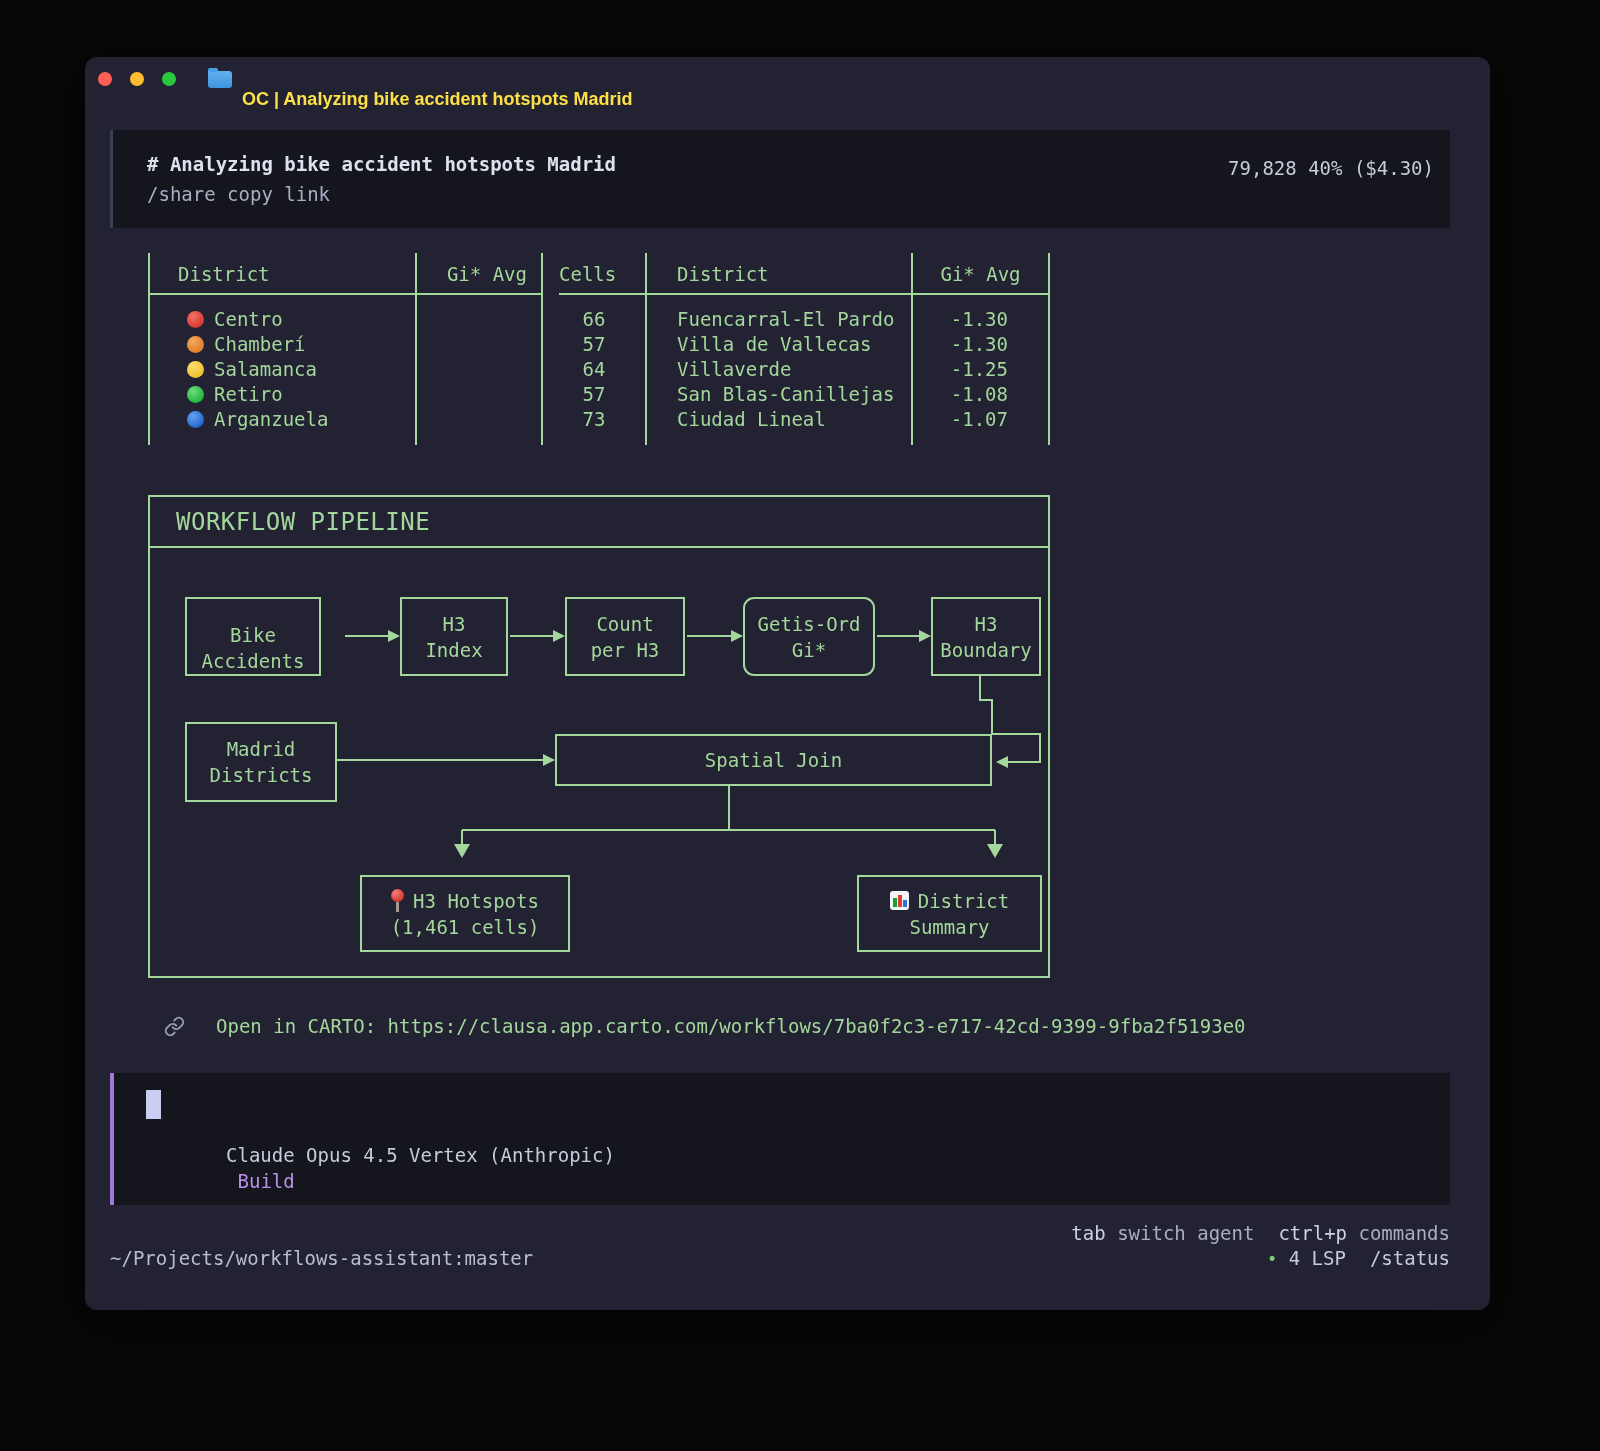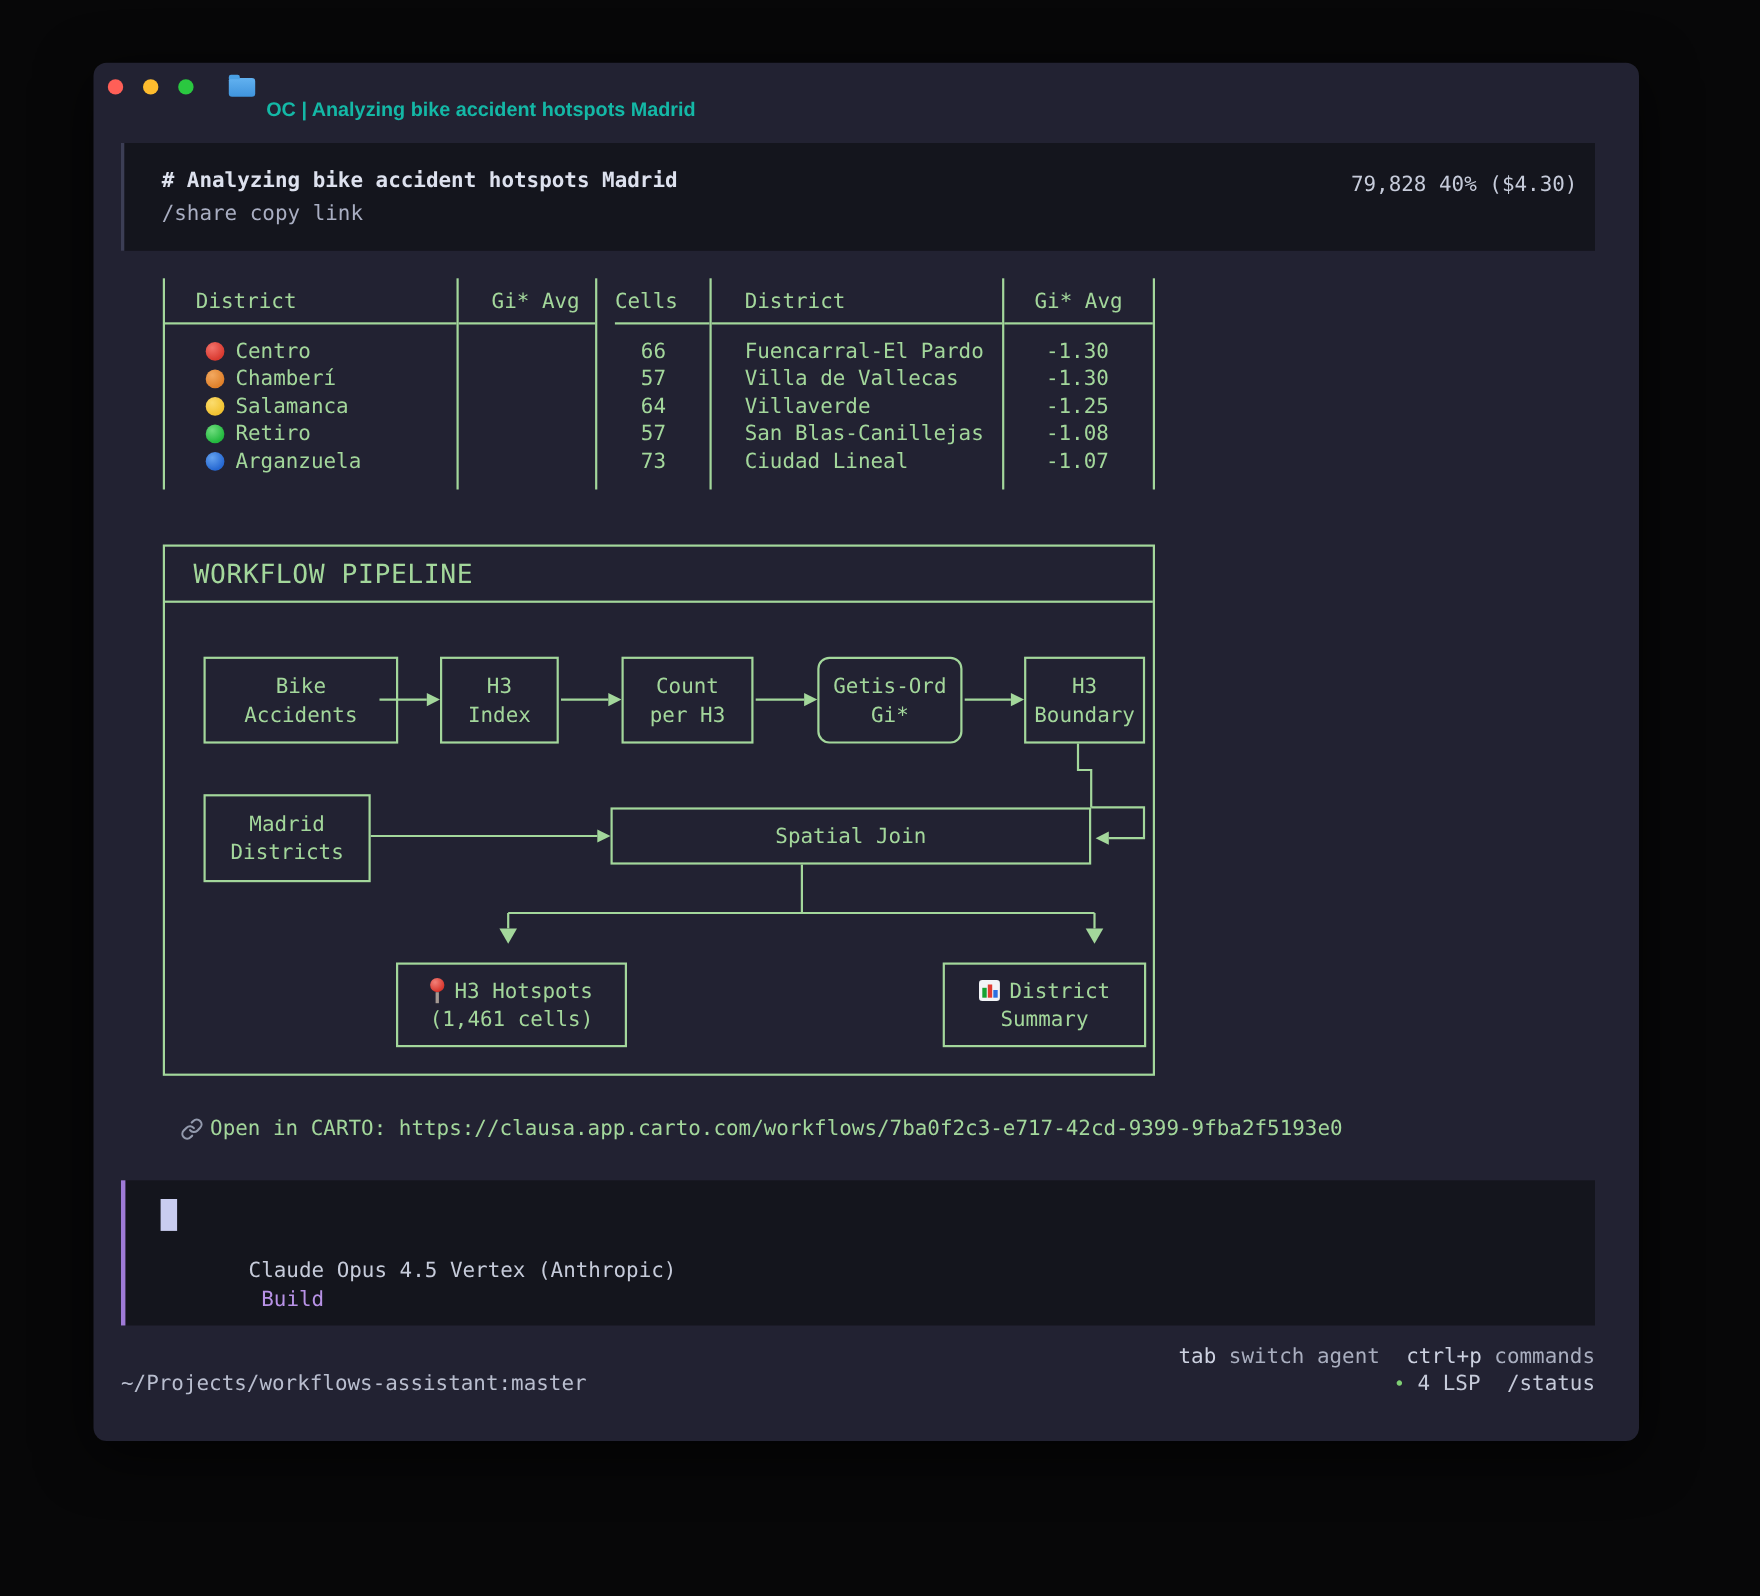--- a/index.html
+++ b/index.html
@@ -22,21 +22,21 @@
   
   .titlebar{position:absolute;left:0;top:0;width:100%;height:44px;display:flex;align-items:center;padding-left:13px;}
   .tl{width:14px;height:14px;border-radius:50%;margin-right:18px;}
   .tl.red{background:#ff5f57;}
   .tl.yellow{background:#febc2e;}
   .tl.green{background:#2ac840;}
   .folder-icon{width:24px;height:17px;margin-left:14px;position:relative;border-radius:2px 3px 3px 3px;
     background:linear-gradient(#62b1f0,#3f94dd);}
   .folder-icon::before{content:"";position:absolute;left:0;top:-3px;width:10px;height:4px;border-radius:2px 2px 0 0;
     background:#4aa0e4;}
-  .win-title{margin-left:10px;font-family:"Liberation Sans",sans-serif;font-weight:bold;font-size:18px;color:#14b8a6;margin-top:40px;}
+  .win-title{margin-left:10px;font-family:"Liberation Sans",sans-serif;font-weight:bold;font-size:18px;color:#fde047;margin-top:40px;}
 
   
   .header-panel{position:absolute;left:25px;top:73px;width:1340px;height:98px;background:var(--panel);
     border-left:3px solid #3c3e55;}
   .hp-title{position:absolute;left:34px;top:21px;font-size:19px;line-height:26px;font-weight:bold;color:var(--fg-bright);}
   .hp-sub{position:absolute;left:34px;top:51px;font-size:19px;line-height:26px;color:var(--fg-dim);}
   .hp-stats{position:absolute;right:16px;top:25px;font-size:19px;line-height:26px;color:var(--fg);}
 
   
   .dtable{position:absolute;left:63px;top:196px;display:flex;color:var(--green);font-size:19px;}
@@ -65,21 +65,21 @@
   .pin-icon::before{content:"";position:absolute;left:0;top:0;width:13px;height:13px;border-radius:50%;
     background:radial-gradient(circle at 35% 30%, #f28078, #d8372e 70%);}
   .pin-icon::after{content:"";position:absolute;left:5px;top:13px;width:3px;height:10px;background:#a59a93;}
   .chart-icon{display:inline-block;width:19px;height:19px;background:#f2f4f7;border-radius:3px;position:relative;flex:none;}
   .chart-icon i{position:absolute;bottom:3px;width:4px;}
   .chart-icon i:nth-child(1){left:3px;height:9px;background:#16a232;}
   .chart-icon i:nth-child(2){left:8px;height:12px;background:#e03c31;}
   .chart-icon i:nth-child(3){left:13px;height:7px;background:#2d6fe0;}
 
   
-  .carto{position:absolute;left:79px;top:958px;display:flex;align-items:flex-end;gap:6px;}
+  .carto{position:absolute;left:79px;top:958px;display:flex;align-items:flex-end;gap:31px;}
   .carto-text{font-size:19px;color:var(--green);white-space:pre;}
   .link-icon{flex:none;display:flex;}
 
   
   .input-panel{position:absolute;left:25px;top:1016px;width:1340px;height:132px;background:var(--panel);
     border-left:4px solid var(--purple-border);}
   .cursor{position:absolute;left:32px;top:17px;width:15px;height:29px;background:#c9cdf0;}
   .model-line{position:absolute;left:32px;top:69px;font-size:19px;line-height:26px;white-space:pre;}
   .mode{color:var(--purple);}
   .model{color:var(--fg);position:absolute;left:80px;top:0;}
@@ -185,21 +185,21 @@
             <path d="M415,88 403,82 403,94 Z"></path>
             <path d="M593,88 581,82 581,94 Z"></path>
             <path d="M781,88 769,82 769,94 Z"></path>
             <path d="M405,212 393,206 393,218 Z"></path>
             <path d="M846,214 858,208 858,220 Z"></path>
             <path d="M312,310 304,296 320,296 Z"></path>
             <path d="M845,310 837,296 853,296 Z"></path>
           </g>
         </svg>
 
-        <div class="pnode" style="left:35px;top:49px;width:177px;height:79px;"><span>Bike
+        <div class="pnode" style="left:35px;top:49px;width:136px;height:79px;justify-content:flex-end;"><span>Bike
 Accidents</span></div>
         <div class="pnode" style="left:250px;top:49px;width:108px;height:79px;"><span>H3
 Index</span></div>
         <div class="pnode" style="left:415px;top:49px;width:120px;height:79px;"><span>Count
 per H3</span></div>
         <div class="pnode" style="left:593px;top:49px;width:132px;height:79px;border-radius:11px;"><span>Getis-Ord
 Gi*</span></div>
         <div class="pnode" style="left:781px;top:49px;width:110px;height:79px;"><span>H3
 Boundary</span></div>
         <div class="pnode" style="left:35px;top:174px;width:152px;height:80px;"><span>Madrid

